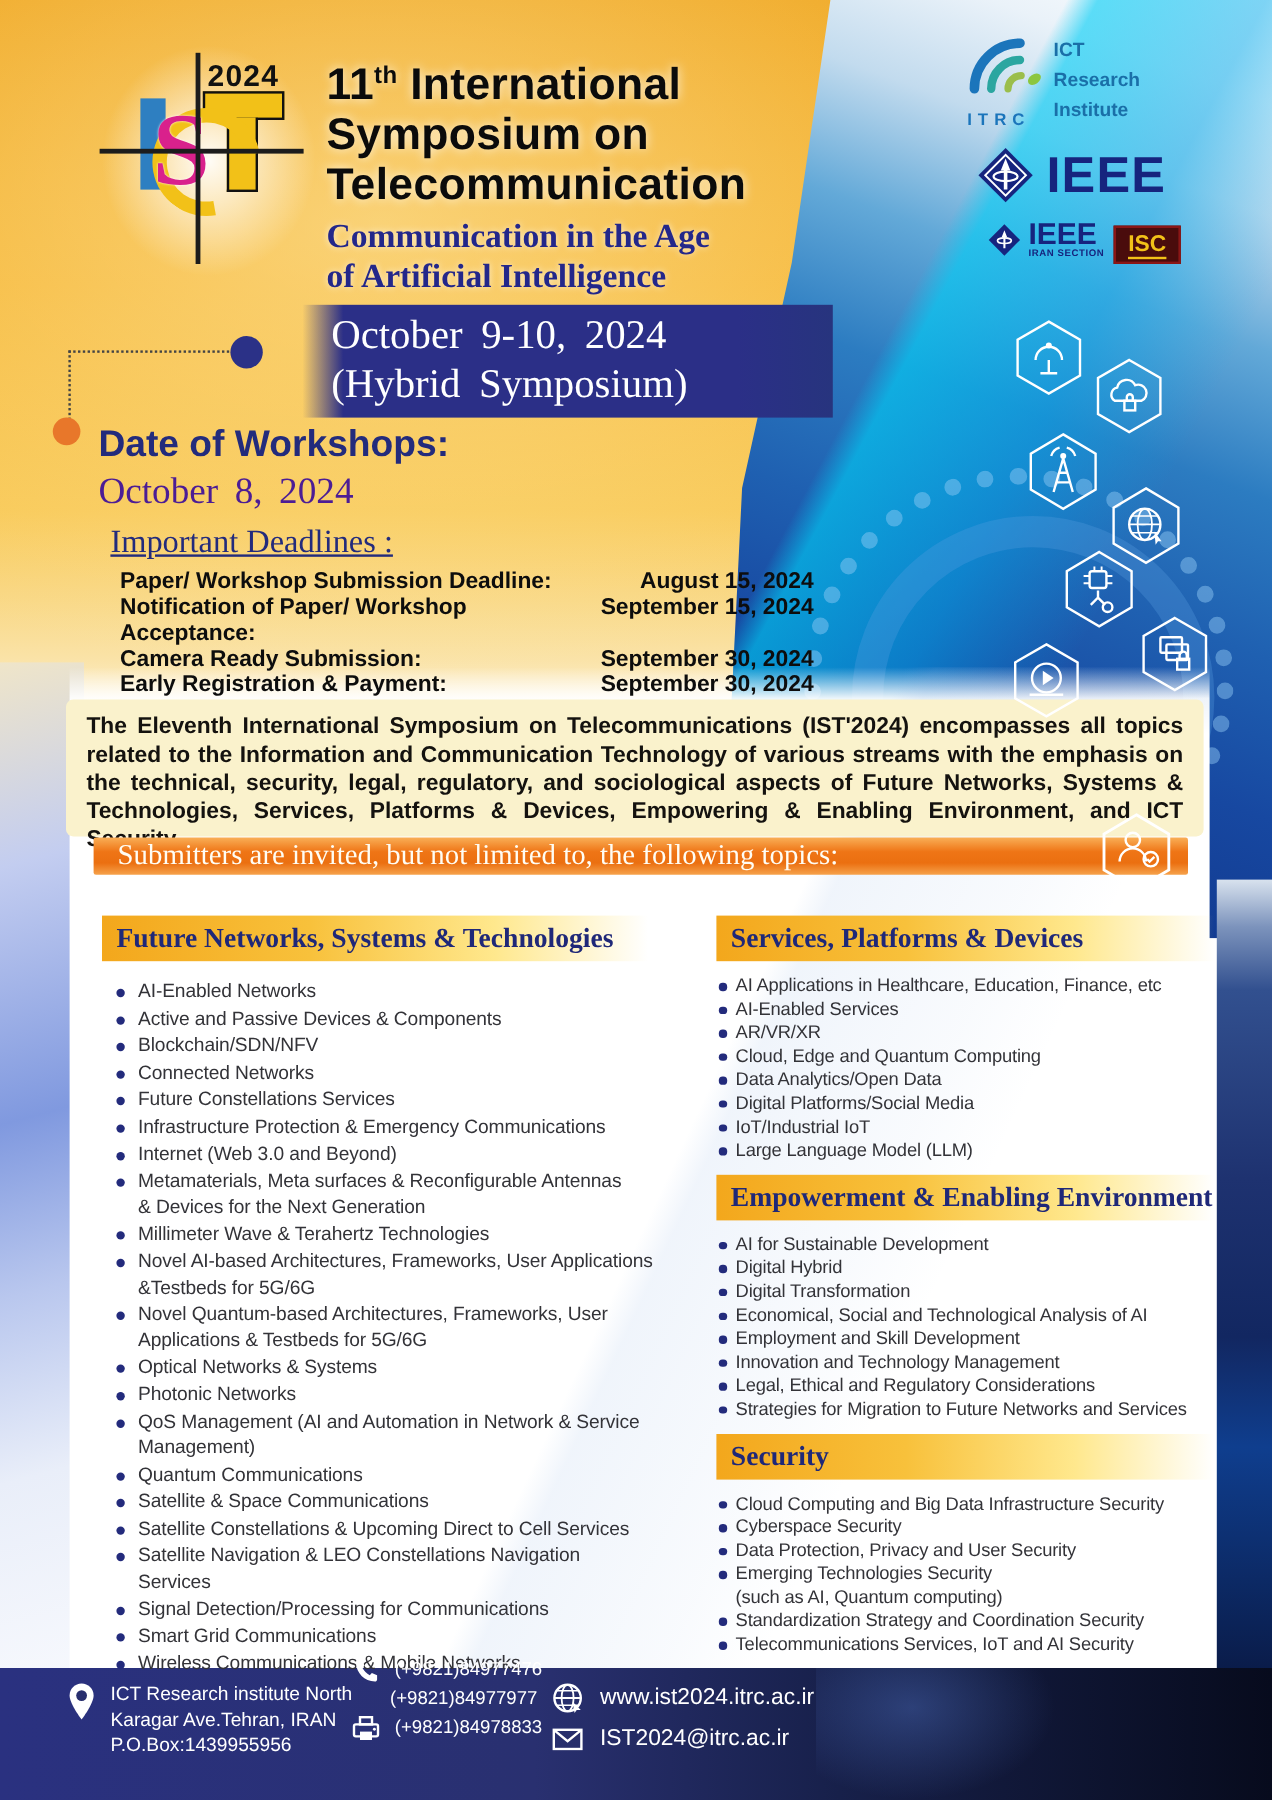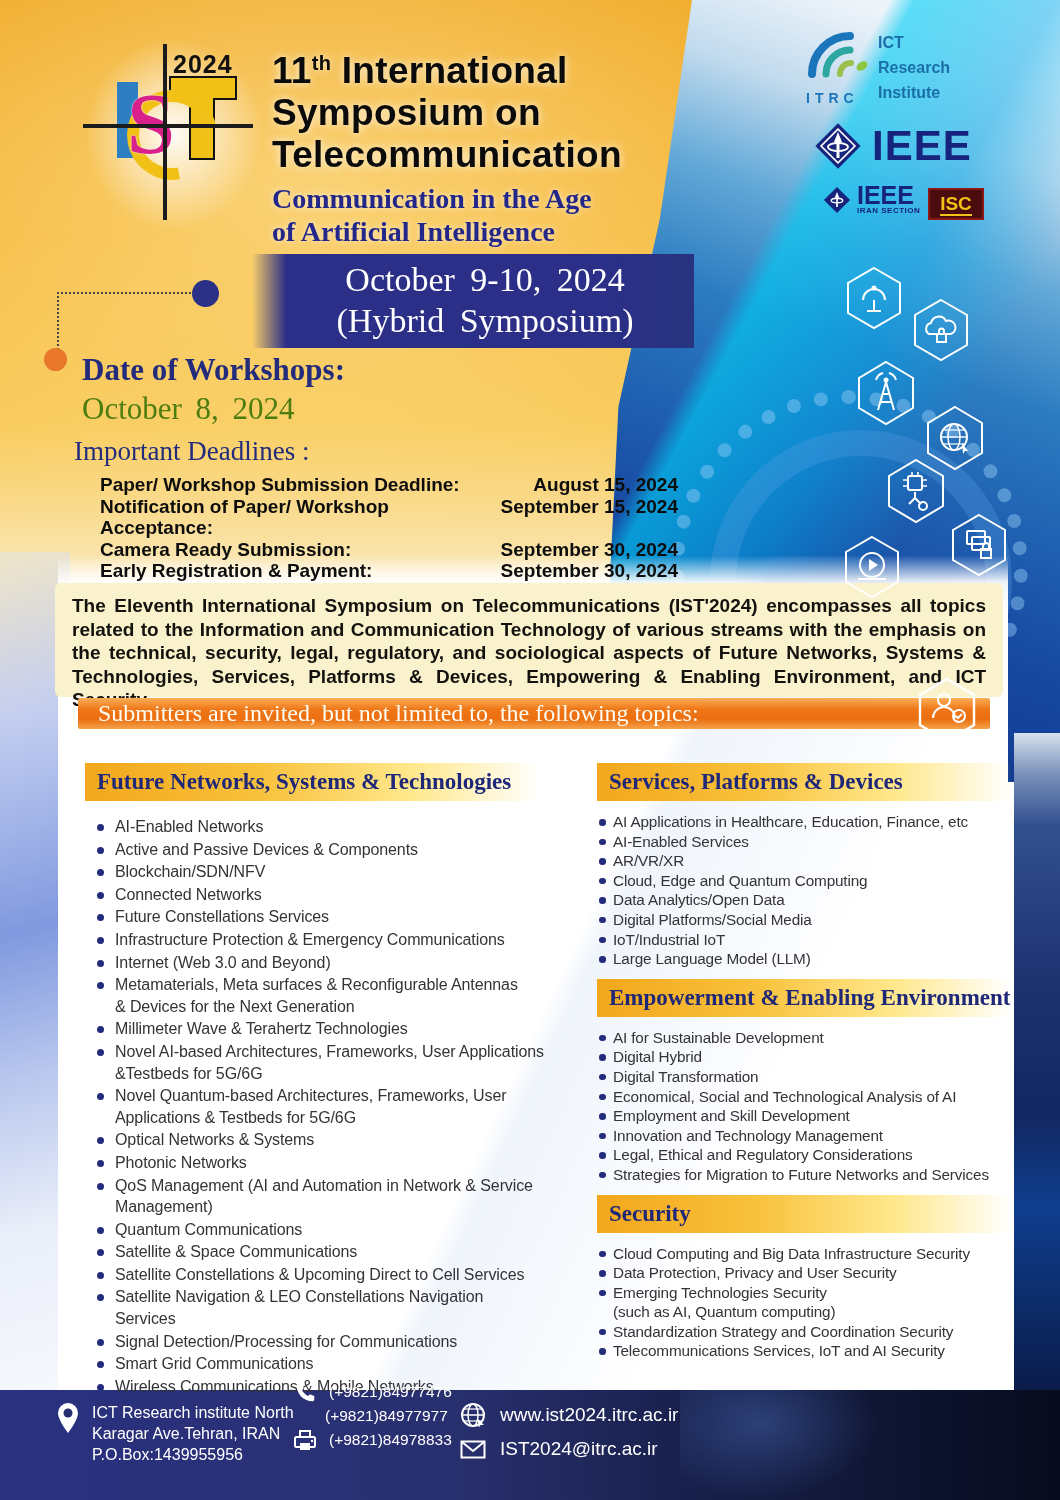--- a/index.html
+++ b/index.html
@@ -59,32 +59,32 @@
   .ieee-main .word{color:#16247E;font-weight:bold;font-size:42px;letter-spacing:1px;}
   .ieee-iran{position:absolute;left:822px;top:184px;z-index:5;display:flex;align-items:center;gap:5px;}
   .ieee-iran .word{color:#16247E;font-weight:bold;font-size:25px;line-height:22px;}
   .ieee-iran .sub{color:#16247E;font-weight:bold;font-size:8px;letter-spacing:.5px;}
   .isc{position:absolute;left:928px;top:188px;z-index:5;width:52px;height:28px;background:#4A0C0C;border:2px solid #8A1616;display:flex;align-items:center;justify-content:center;}
   .isc span{color:#F2C118;font-weight:bold;font-size:19px;border-bottom:2px solid #F2C118;line-height:21px;}
 
   
   .date-banner{position:absolute;left:252px;top:254px;width:442px;height:94px;z-index:4;
     background:linear-gradient(90deg,rgba(43,47,135,0) 0,#2B2F87 34px,#2B2F87 82%,#27347E 100%);}
-  .date-banner .ln{font-family:"Liberation Serif",serif;font-size:34px;line-height:41px;color:#FFFFFF;padding-left:24px;word-spacing:7px;text-align:center;}
+  .date-banner .ln{font-family:"Liberation Serif",serif;font-size:34px;line-height:41px;color:#FFFFFF;padding-left:24px;word-spacing:7px;}
   .date-banner .ln:first-child{padding-top:5px;}
   .dot-blue{position:absolute;left:192px;top:280px;width:27px;height:27px;border-radius:50%;background:#2B3187;z-index:5;}
   .conn-h{position:absolute;left:57px;top:292px;width:138px;border-top:2px dotted #444;z-index:4;}
   .conn-v{position:absolute;left:57px;top:292px;height:62px;border-left:2px dotted #444;z-index:4;}
   .dot-orange{position:absolute;left:44px;top:348px;width:23px;height:23px;border-radius:50%;background:#E8772A;z-index:5;}
 
   
   .workshops{position:absolute;left:82px;top:352px;z-index:5;}
-  .workshops .lbl{font-family:Liberation Serif, serif;font-weight:bold;font-size:31px;color:#232B7C;text-align:right;}
-  .workshops .dt{font-family:"Liberation Serif",serif;font-size:31px;color:#4d7c0f;word-spacing:6px;margin-top:3px;}
-  .dl-head{position:absolute;left:74px;top:436px;font-family:"Liberation Serif",serif;font-size:27px;color:#232B7C;z-index:5;}
+  .workshops .lbl{font-family:Liberation Sans, sans-serif;font-weight:bold;font-size:31px;color:#232B7C;text-align:right;}
+  .workshops .dt{font-family:"Liberation Serif",serif;font-size:31px;color:#4c1d95;word-spacing:6px;margin-top:3px;}
+  .dl-head{position:absolute;left:92px;top:436px;font-family:"Liberation Serif",serif;font-size:27px;color:#232B7C;z-index:5;text-decoration:underline;}
   .dl-table{position:absolute;left:100px;top:474px;width:578px;z-index:5;}
   .dl-row{display:flex;justify-content:space-between;font-weight:bold;font-size:19px;line-height:21.5px;color:#0d0d0d;}
   .dl-row .d{text-align:right;white-space:nowrap;}
 
   
   .about{position:absolute;left:55px;top:583px;width:948px;height:114px;background:#FAF2CC;border-radius:6px;z-index:5;
     padding:11px 17px;box-sizing:border-box;font-weight:bold;font-size:19px;line-height:23.5px;color:#14120f;text-align:justify;}
   .invite{position:absolute;left:78px;top:698px;width:912px;height:31px;z-index:5;border-radius:2px;
     background:linear-gradient(180deg,#F9AE56 0%,#EF7516 38%,#EB6F10 68%,#F6A24B 100%);}
   .invite span{font-family:"Liberation Serif",serif;font-size:24px;line-height:31px;color:#FFFDF4;padding-left:20px;display:block;}
@@ -364,20 +364,21 @@
       <li>Economical, Social and Technological Analysis of AI</li>
       <li>Employment and Skill Development</li>
       <li>Innovation and Technology Management</li>
       <li>Legal, Ethical and Regulatory Considerations</li>
       <li>Strategies for Migration to Future Networks and Services</li>
     </ul>
   <div class="sec-head">Security</div>
   <ul class="bullets">
 
   <li>Cloud Computing and Big Data Infrastructure Security</li>
+      <li>Cyberspace Security</li>
       <li>Data Protection, Privacy and User Security</li>
       <li>Emerging Technologies Security
 (such as AI, Quantum computing)</li>
       <li>Standardization Strategy and Coordination Security</li>
       <li>Telecommunications Services, IoT and AI Security</li>
     </ul>
 </div>
 
 <div class="footer">
     <div class="sparkle"></div>

